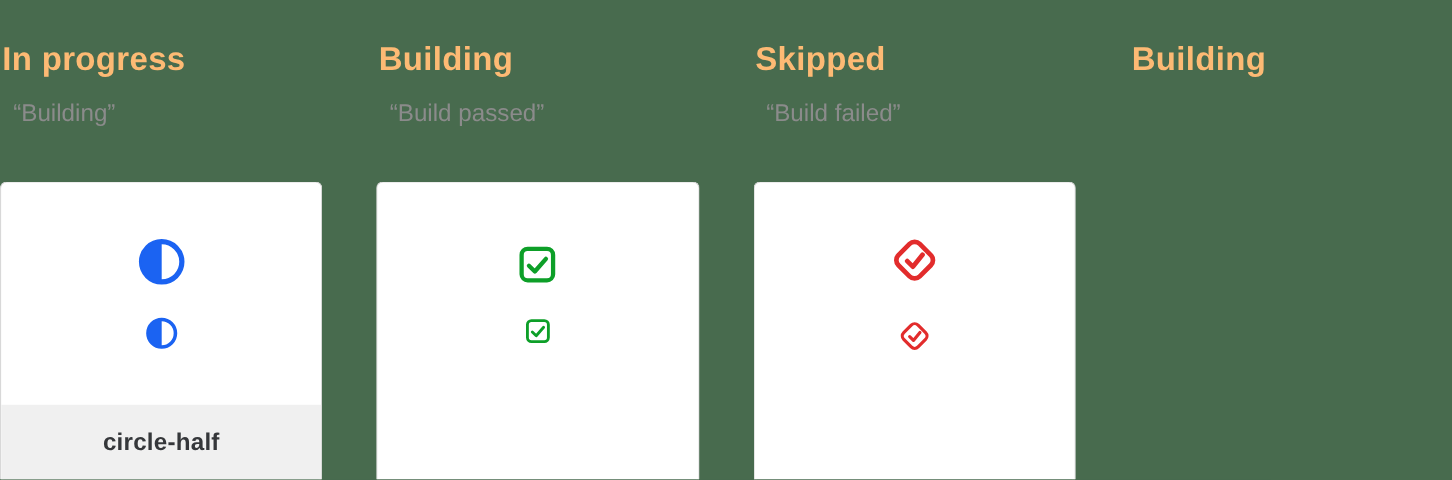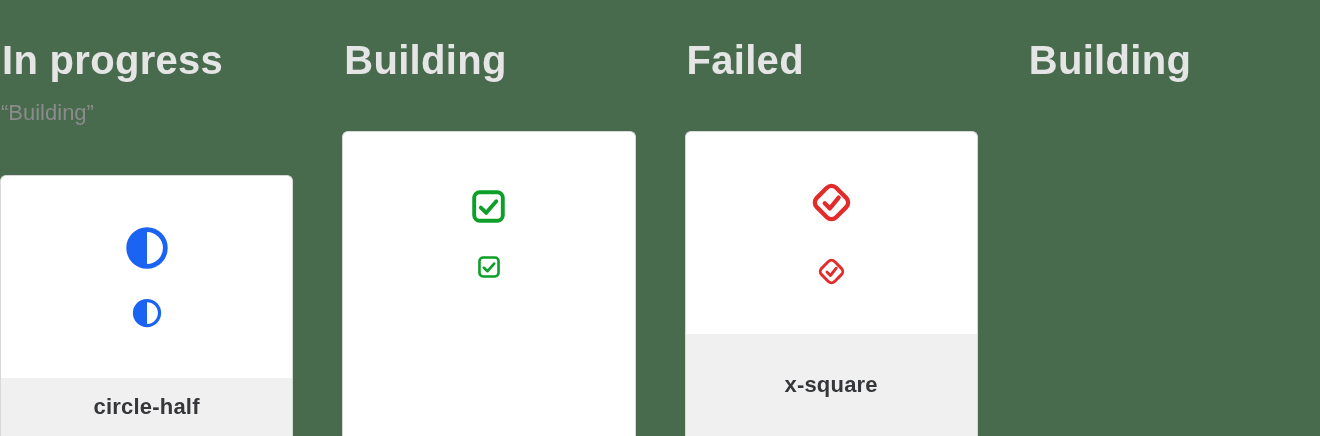--- a/index.html
+++ b/index.html
@@ -13,29 +13,29 @@
     width: 1320px;
     height: 436px;
     display: grid;
     grid-template-columns: repeat(4, 1fr);
     column-gap: 49px;
   }
   .column { display: flex; flex-direction: column; min-width: 0; }
   .col-title {
     margin-top: 40px;
     padding-left: 2px;
-    font-size: 40px;
+    font-size: 30px;
     line-height: 1;
     font-weight: 800;
-    color: #e5e5e5;
+    color: #fdba74;
     letter-spacing: 0.3px;
   }
   .col-subtitle {
     margin-top: 22px;
-    padding-left: 1px;
+    padding-left: 12px;
     font-size: 22px;
     line-height: 1;
     font-weight: 500;
     color: #8b8b8b;
   }
   .card {
     margin-top: 51px;
     flex: 1;
     background: #ffffff;
     border: 1px solid #d8d8d8;
@@ -101,58 +101,57 @@
         </span>
       </div>
       <div class="card-footer">
         <span class="footer-label">circle-half</span>
       </div>
     </div>
   </section>
 
   <section class="column">
     <h2 class="col-title">Building</h2>
+    <p class="col-subtitle">“Build passed”</p>
     <div class="card">
       <div class="card-body">
         <span class="icon lg ic-success-circle" style="color: rgb(13, 159, 40);">
           <svg viewBox="0 0 24 24">
             <rect x="3.2" y="3.2" width="17.6" height="17.6" rx="3.4" fill="none" stroke="currentColor" stroke-width="2.4"></rect>
             <path d="M7.3 12.7 L10.6 15.9 L16.8 8.8" fill="none" stroke="currentColor" stroke-width="2.4" stroke-linecap="round" stroke-linejoin="round"></path>
           </svg>
         </span>
         <span class="icon sm ic-success-circle" style="color: rgb(13, 159, 40);">
           <svg viewBox="0 0 24 24">
             <rect x="3.2" y="3.2" width="17.6" height="17.6" rx="3.4" fill="none" stroke="currentColor" stroke-width="2.4"></rect>
             <path d="M7.3 12.7 L10.6 15.9 L16.8 8.8" fill="none" stroke="currentColor" stroke-width="2.4" stroke-linecap="round" stroke-linejoin="round"></path>
           </svg>
         </span>
       </div>
     </div>
   </section>
 
   <section class="column">
-    <h2 class="col-title">Failed</h2>
+    <h2 class="col-title">Skipped</h2>
+    <p class="col-subtitle">“Build failed”</p>
     <div class="card">
       <div class="card-body">
         <span class="icon lg ic-x-square" style="color: rgb(226, 44, 44);">
           <svg viewBox="0 0 24 24">
             <rect x="5.3" y="5.3" width="13.4" height="13.4" rx="3.2" fill="none" stroke="currentColor" stroke-width="2.1" transform="rotate(45 12 12)"></rect>
             <path d="M8.7 12.4 L11.2 14.9 L15.5 9.6" fill="none" stroke="currentColor" stroke-width="2.1" stroke-linecap="round" stroke-linejoin="round"></path>
           </svg>
         </span>
         <span class="icon sm ic-x-square" style="color: rgb(226, 44, 44);">
           <svg viewBox="0 0 24 24">
             <rect x="5.3" y="5.3" width="13.4" height="13.4" rx="3.2" fill="none" stroke="currentColor" stroke-width="2.1" transform="rotate(45 12 12)"></rect>
             <path d="M8.7 12.4 L11.2 14.9 L15.5 9.6" fill="none" stroke="currentColor" stroke-width="2.1" stroke-linecap="round" stroke-linejoin="round"></path>
           </svg>
         </span>
       </div>
-      <div class="card-footer">
-        <span class="footer-label">x-square</span>
-      </div>
     </div>
   </section>
 
   <section class="column">
     <h2 class="col-title">Building</h2>
   </section>
 
 </div>
 
 </body></html>

